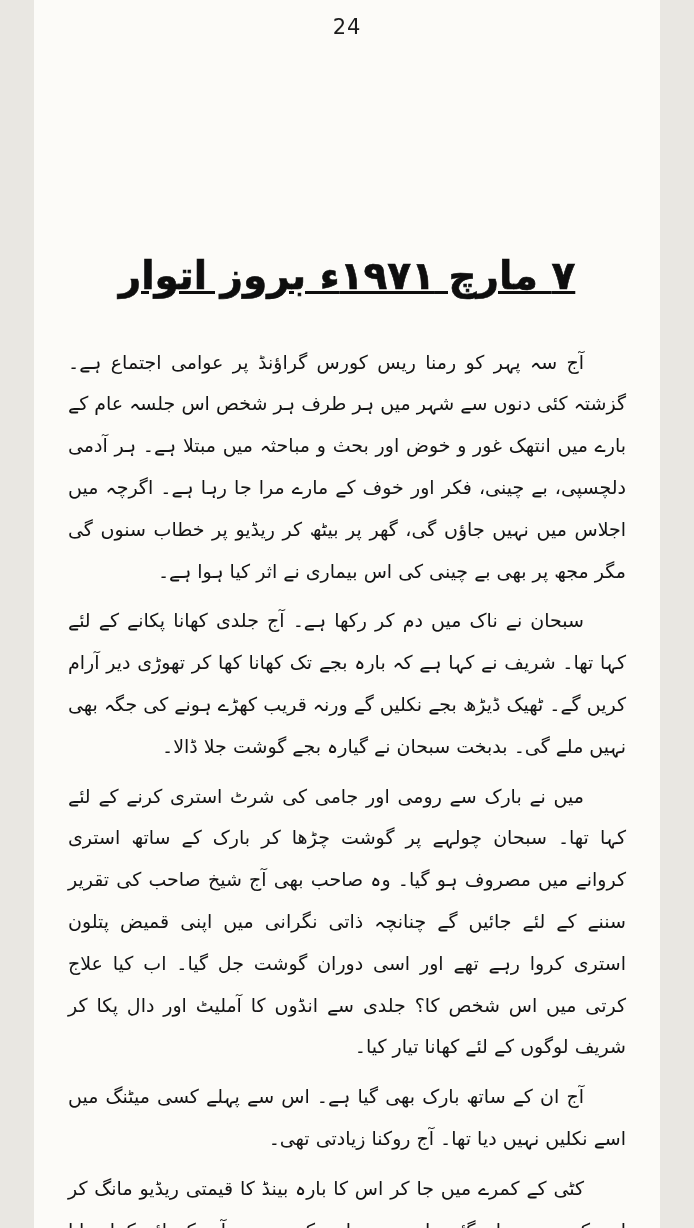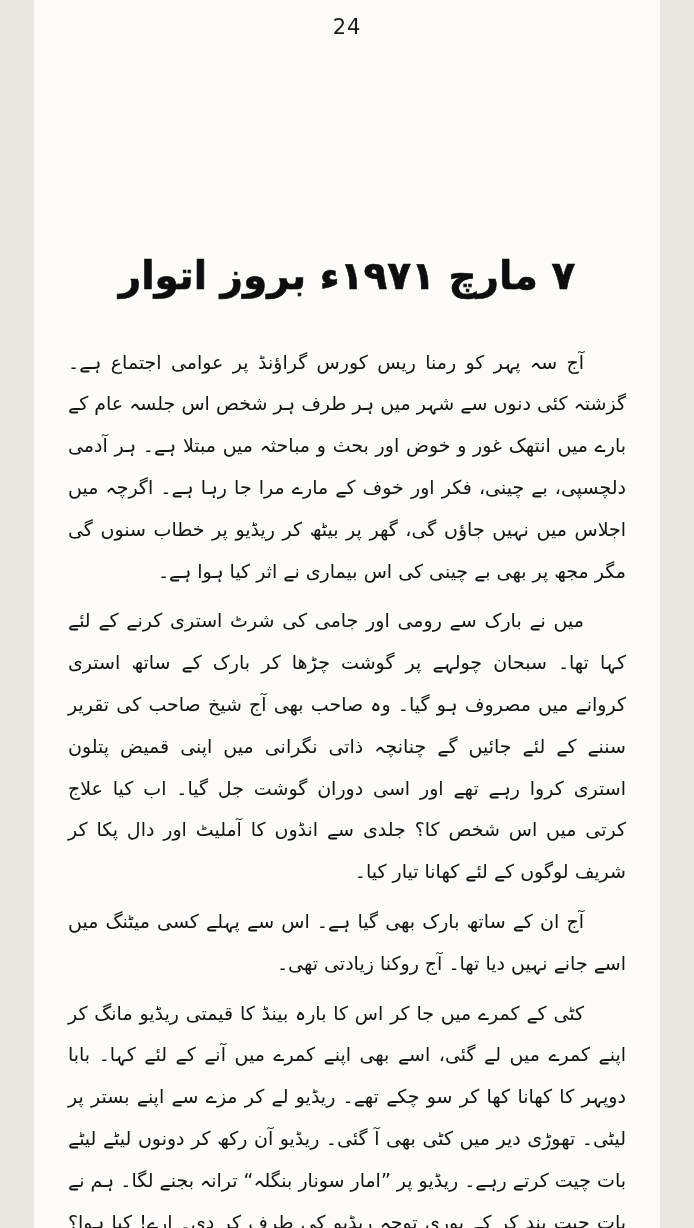--- a/index.html
+++ b/index.html
@@ -29,20 +29,21 @@
   .date-heading {
     margin: 212px 0 0 0;
     text-align: center;
     direction: rtl;
     font-size: 39px;
     font-weight: bold;
     line-height: 1.3;
     color: #0e0e0e;
     -webkit-text-stroke: 0.6px #0e0e0e;
     font-family: "DejaVu Sans", sans-serif;
+    text-decoration: underline;
   }
   .body-text {
     margin: 40px 26px 0 26px;
     direction: rtl;
     unicode-bidi: embed;
     text-align: justify;
     font-size: 19px;
     line-height: 2.2;
     color: #141414;
     font-family: "DejaVu Sans", sans-serif;
@@ -57,19 +58,20 @@
 <body>
 
 <div class="page">
 
   <div class="page-number">24</div>
 
   <h1 class="date-heading">۷ مارچ ۱۹۷۱ء بروز اتوار</h1>
 
   <div class="body-text" dir="rtl">
     <p>آج سہ پہر کو رمنا ریس کورس گراؤنڈ پر عوامی اجتماع ہے۔ گزشتہ کئی دنوں سے شہر میں ہر طرف ہر شخص اس جلسہ عام کے بارے میں انتھک غور و خوض اور بحث و مباحثہ میں مبتلا ہے۔ ہر آدمی دلچسپی، بے چینی، فکر اور خوف کے مارے مرا جا رہا ہے۔ اگرچہ میں اجلاس میں نہیں جاؤں گی، گھر پر بیٹھ کر ریڈیو پر خطاب سنوں گی مگر مجھ پر بھی بے چینی کی اس بیماری نے اثر کیا ہوا ہے۔</p>
+    <p>سبحان نے ناک میں دم کر رکھا ہے۔ آج جلدی کھانا پکانے کے لئے کہا تھا۔ شریف نے کہا ہے کہ بارہ بجے تک کھانا کھا کر تھوڑی دیر آرام کریں گے۔ ٹھیک ڈیڑھ بجے نکلیں گے ورنہ قریب کھڑے ہونے کی جگہ بھی نہیں ملے گی۔ بدبخت سبحان نے گیارہ بجے گوشت جلا ڈالا۔</p>
     <p>میں نے بارک سے رومی اور جامی کی شرٹ استری کرنے کے لئے کہا تھا۔ سبحان چولہے پر گوشت چڑھا کر بارک کے ساتھ استری کروانے میں مصروف ہو گیا۔ وہ صاحب بھی آج شیخ صاحب کی تقریر سننے کے لئے جائیں گے چنانچہ ذاتی نگرانی میں اپنی قمیض پتلون استری کروا رہے تھے اور اسی دوران گوشت جل گیا۔ اب کیا علاج کرتی میں اس شخص کا؟ جلدی سے انڈوں کا آملیٹ اور دال پکا کر شریف لوگوں کے لئے کھانا تیار کیا۔</p>
-    <p>آج ان کے ساتھ بارک بھی گیا ہے۔ اس سے پہلے کسی میٹنگ میں اسے جانے نہیں دیا تھا۔ آج روکنا زیادتی تھی۔</p>
+    <p>آج ان کے ساتھ بارک بھی گیا ہے۔ اس سے پہلے کسی میٹنگ میں اسے نکلیں نہیں دیا تھا۔ آج روکنا زیادتی تھی۔</p>
     <p>کٹی کے کمرے میں جا کر اس کا بارہ بینڈ کا قیمتی ریڈیو مانگ کر اپنے کمرے میں لے گئی، اسے بھی اپنے کمرے میں آنے کے لئے کہا۔ بابا دوپہر کا کھانا کھا کر سو چکے تھے۔ ریڈیو لے کر مزے سے اپنے بستر پر لیٹی۔ تھوڑی دیر میں کٹی بھی آ گئی۔ ریڈیو آن رکھ کر دونوں لیٹے لیٹے بات چیت کرتے رہے۔ ریڈیو پر ”امار سونار بنگلہ“ ترانہ بجنے لگا۔ ہم نے بات چیت بند کر کے پوری توجہ ریڈیو کی طرف کر دی۔ ارے! کیا ہوا؟ آواز بالکل بند۔ مسئلہ کیا ہے؟</p>
 
   </div>
 
 </div>
 
 </body></html>

